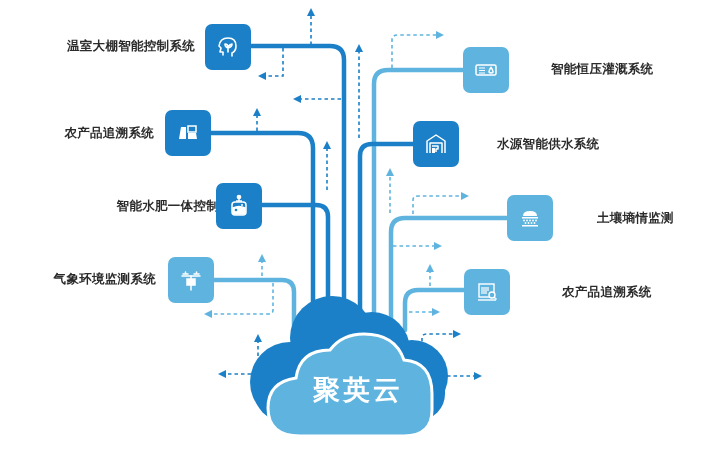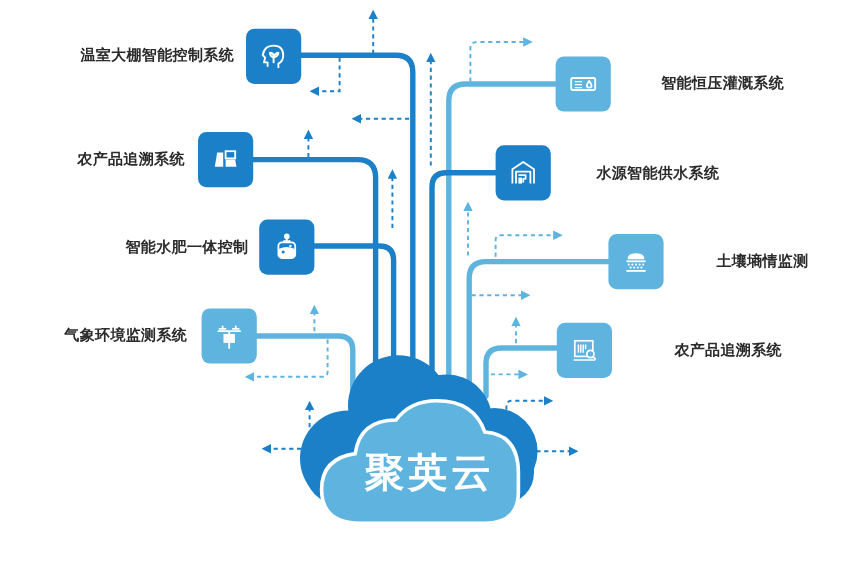--- a/index.html
+++ b/index.html
@@ -4,21 +4,21 @@
 <style>
   html, body { margin:0; padding:0; background:#ffffff; }
   body { width:707px; height:474px; position:relative; overflow:hidden; font-family:"DejaVu Sans", sans-serif; }
   #diagram { position:absolute; left:0; top:0; width:707px; height:474px; }
   .label { position:absolute; font-size:12.5px; color:#2b2b2b; font-weight:bold; white-space:nowrap; line-height:16px; letter-spacing:0.3px; }
   .label.left { text-align:center; }
   .node { position:absolute; width:46px; height:46px; border-radius:7px; display:flex; align-items:center; justify-content:center; }
   .node.dark { background:#1b80c7; }
   .node.light { background:#5fb4df; }
   .node svg { width:28px; height:28px; }
-  .cloud-title { position:absolute; left:293px; top:372px; width:130px; text-align:center; font-size:33px; font-weight:bold; color:#ffffff; letter-spacing:3px; }
+  .cloud-title { position:absolute; left:293px; top:372px; width:130px; text-align:center; font-size:27px; font-weight:bold; color:#ffffff; letter-spacing:3px; }
 </style>
 </head>
 <body>
 
 <svg id="diagram" viewBox="0 0 707 474" xmlns="http://www.w3.org/2000/svg">
   <defs>
     <marker id="arrDark" viewBox="0 0 10 10" refX="5" refY="5" markerWidth="5" markerHeight="5" orient="auto-start-reverse">
       <path d="M0,0 L10,5 L0,10 z" fill="#1b80c7"></path>
     </marker>
     <marker id="arrLight" viewBox="0 0 10 10" refX="5" refY="5" markerWidth="5" markerHeight="5" orient="auto-start-reverse">
@@ -109,21 +109,21 @@
 
 <div class="label left" style="right:553px; top:125px;">农产品追溯系统</div>
 <div class="node dark" style="left:165px; top:110px;">
   <svg viewBox="0 0 28 28">
     <path d="M7,8 L12,8 L12,20 L5,20 Z" fill="#fff"></path>
     <rect x="14" y="7" width="8" height="6" fill="none" stroke="#fff" stroke-width="1.5"></rect>
     <path d="M14,14 L22,14 L23,20 L14,20 Z" fill="#fff"></path>
   </svg>
 </div>
 
-<div class="label left" style="right:500px; top:198px;">智能水肥一体控制</div>
+<div class="label left" style="right:488px; top:198px;">智能水肥一体控制</div>
 <div class="node dark" style="left:216px; top:183px;">
   <svg viewBox="0 0 28 28" fill="none" stroke="#fff" stroke-width="1.5">
     <circle cx="14" cy="5" r="1.6" fill="#fff"></circle>
     <path d="M14,6.5 L14,9 M11,9 L17,9"></path>
     <rect x="7" y="10" width="14" height="13" rx="3"></rect>
     <path d="M8,16 Q14,13 20,16 L20,20 Q20,22 18,22 L10,22 Q8,22 8,20 Z" fill="#fff"></path>
     <circle cx="11" cy="18" r="1.3" fill="#1b80c7" stroke="none"></circle>
     <circle cx="17" cy="13" r="1" fill="#fff" stroke="none"></circle>
   </svg>
 </div>

